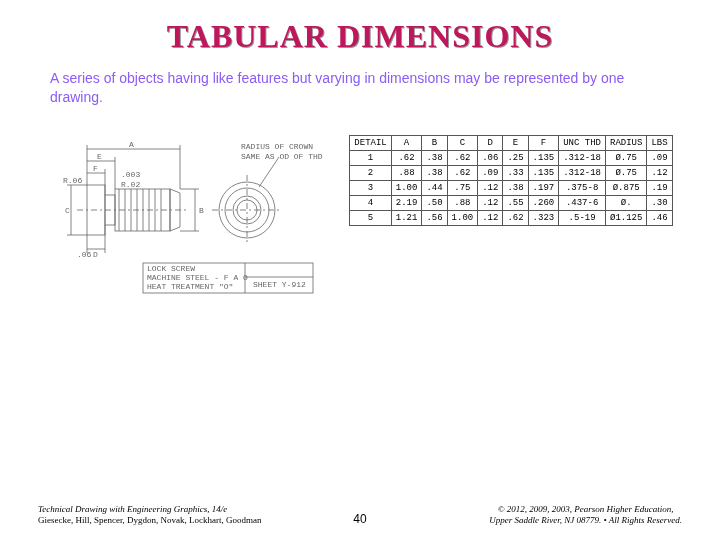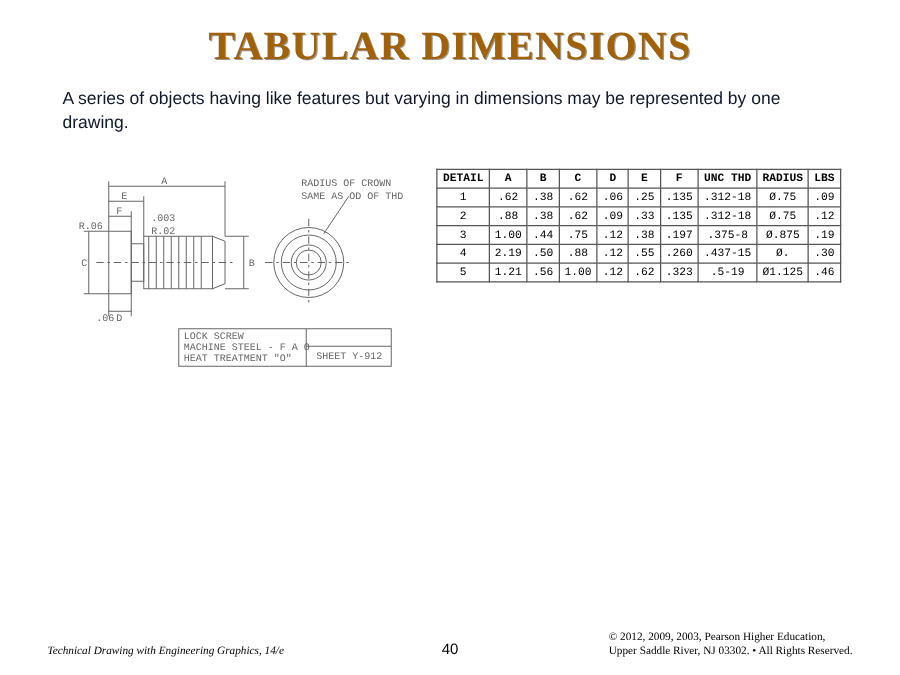--- a/index.html
+++ b/index.html
@@ -10,28 +10,28 @@
     font-family: Arial, sans-serif;
     background: #fff;
     position: relative;
     overflow: hidden;
   }
   .title {
     text-align: center;
     font-family: "Times New Roman", serif;
     font-size: 32px;
     font-weight: bold;
-    color: #a16207;
+    color: #be185d;
     text-shadow: 1px 1px 0 #999;
     margin-top: 18px;
     letter-spacing: 1px;
   }
   .desc {
     font-size: 14px;
-    color: #0f172a;
+    color: #8b5cf6;
     margin: 14px 50px 10px 50px;
     line-height: 1.35;
   }
   .figure {
     display: flex;
     align-items: flex-start;
     justify-content: center;
     margin-top: 6px;
   }
   .drawing {
@@ -47,21 +47,21 @@
     font-size: 9px;
     margin-left: 12px;
     margin-top: 18px;
   }
   .tbl th, .tbl td {
     border: 1px solid #555;
     padding: 2px 4px;
     text-align: center;
     white-space: nowrap;
   }
-  .tbl th { font-weight: bold; }
+  .tbl th { font-weight: normal; }
   .footer {
     position: absolute;
     bottom: 14px;
     left: 0;
     width: 100%;
     font-size: 9px;
     font-family: "Times New Roman", serif;
   }
   .footer .left {
     position: absolute;
@@ -76,22 +76,23 @@
     transform: translateX(-50%);
     bottom: 0;
     font-size: 12px;
     font-family: Arial, sans-serif;
     margin-top: 10px;
   }
   .footer .right {
     position: absolute;
     right: 38px;
     bottom: 0;
-    text-align: left;
+    text-align: center;
     line-height: 1.2;
+    font-style: italic;
   }
   .dlabel {
     font-family: "Courier New", monospace;
     font-size: 8px;
     fill: #666;
   }
 </style>
 </head>
 <body>
 
@@ -227,21 +228,21 @@
           <td>.19</td>
         </tr>
         <tr>
           <td>4</td>
           <td>2.19</td>
           <td>.50</td>
           <td>.88</td>
           <td>.12</td>
           <td>.55</td>
           <td>.260</td>
-          <td>.437-15</td>
+          <td>.437-6</td>
           <td>Ø.</td>
           <td>.30</td>
         </tr>
         <tr>
           <td>5</td>
           <td>1.21</td>
           <td>.56</td>
           <td>1.00</td>
           <td>.12</td>
           <td>.62</td>
@@ -250,19 +251,20 @@
           <td>Ø1.125</td>
           <td>.46</td>
         </tr>
       </tbody>
   </table>
 </div>
 
 <div class="footer">
   <div class="left">
     <span class="book">Technical Drawing with Engineering Graphics, 14/e</span><br>
+    <span>Giesecke, Hill, Spencer, Dygdon, Novak, Lockhart, Goodman</span>
   </div>
   <div class="center">40</div>
   <div class="right">
     <span>© 2012, 2009, 2003, Pearson Higher Education,</span><br>
-    <span>Upper Saddle River, NJ 03302. • All Rights Reserved.</span>
+    <span>Upper Saddle River, NJ 08779. • All Rights Reserved.</span>
   </div>
 </div>
 
 </body></html>

